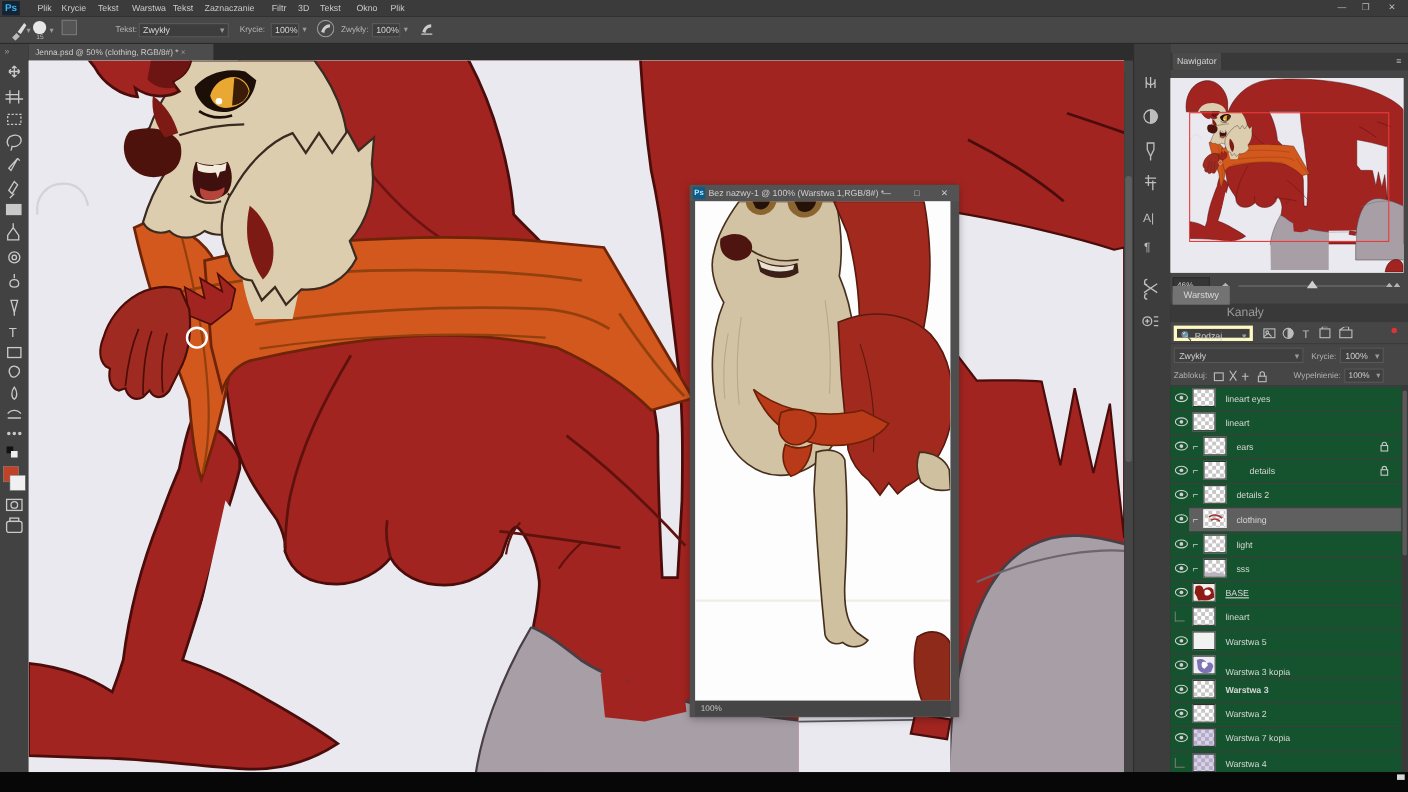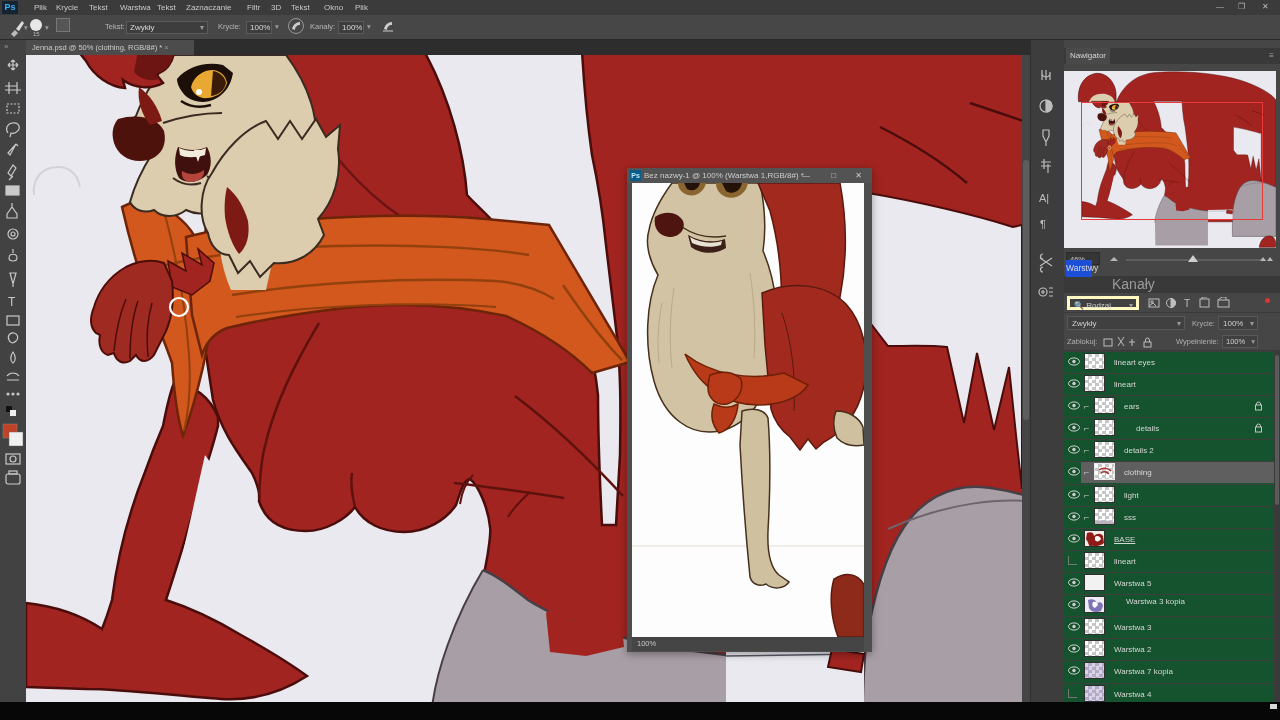--- a/index.html
+++ b/index.html
@@ -158,21 +158,21 @@
 <div class="abs" style="left:56px;top:3px;width:14px;height:14px;border:1px solid #777;background:#555"></div>
 <span class="abs" style="left:105px;top:7px;color:#b5b5b5">Tekst:</span>
 <div class="obox" style="left:126px;top:6px;width:82px;height:13px">Zwykły<span style="position:absolute;right:3px;color:#999">▾</span></div>
 <span class="abs" style="left:218px;top:7px;color:#b5b5b5">Krycie:</span>
 <div class="obox" style="left:246px;top:6px;width:26px;height:13px">100%</div>
 <span class="abs dim" style="left:275px;top:7px">▾</span>
 <svg class="abs" style="left:288px;top:3px" width="16" height="16">
       <circle cx="8" cy="8" r="7.5" fill="none" stroke="#999" stroke-width="1"></circle>
       <path d="M 4,11 C 5,7 8,4 12,4 L 12,7 C 9,7 7,9 7,12 Z" fill="#ccc"></path>
     </svg>
-<span class="abs" style="left:310px;top:7px;color:#b5b5b5">Kanały:</span>
+<span class="abs" style="left:310px;top:7px;color:#b5b5b5">Zwykły:</span>
 <div class="obox" style="left:338px;top:6px;width:26px;height:13px">100%</div>
 <span class="abs dim" style="left:367px;top:7px">▾</span>
 <svg class="abs" style="left:380px;top:3px" width="16" height="16">
       <path d="M 4,11 C 5,7 8,4 12,4 L 12,7 C 9,7 7,9 7,12 Z" fill="#ccc"></path>
       <path d="M 3,13 L 13,13" stroke="#ccc" stroke-width="1"></path>
     </svg>
 </div>
 <div id="tabbar" class="abs">
     <div id="tab1">Jenna.psd @ 50% (clothing, RGB/8#) * <span style="color:#999">×</span></div>
   </div>
@@ -253,22 +253,22 @@
 <div class="abs" style="left:0;top:211px;width:216px;height:18px;background:#464646"></div>
 <div class="abs" style="left:2px;top:212px;width:34px;height:13px;background:#363636;border:1px solid #2b2b2b;color:#c8c8c8;font-size:7.5px;line-height:13px;padding-left:3px">46%</div>
 <svg class="abs" style="left:44px;top:212px" width="170px" height="14">
       <path d="M 18,8 L 158,8" stroke="#5e5e5e" stroke-width="2"></path>
       <path d="M 2,9 L 10,9 L 6,5 Z" fill="#b5b5b5"></path>
       <path d="M 80,10 L 90,10 L 85,3 Z" fill="#cfcfcf"></path>
       <path d="M 152,9 L 158,9 L 155,5 Z M 159,9 L 165,9 L 162,5 Z" fill="#b5b5b5"></path>
     </svg>
 
 <div class="abs" style="left:0;top:236px;width:216px;height:17px;background:#393939"></div>
-<div class="abs" style="left:2px;top:220px;width:26px;height:17px;background:#1d4ed8;color:#d8d8d8;font-size:8.5px;line-height:17px;text-align:center">Warstwy</div>
-<div class="abs" style="left:48px;top:236px;width:40px;height:17px;color:#9a9a9a;font-size:14px;line-height:17px;text-align:right">Kanały</div>
+<div class="abs" style="left:2px;top:220px;width:52px;height:17px;background:#737373;color:#d8d8d8;font-size:8.5px;line-height:17px;text-align:center">Warstwy</div>
+<div class="abs" style="left:48px;top:236px;width:40px;height:17px;color:#9a9a9a;font-size:11px;line-height:17px;text-align:center">Kanały</div>
 
 <div class="abs" style="left:0;top:253px;width:216px;height:20px;background:#464646;border-bottom:1px solid #3a3a3a"></div>
 <div class="abs" style="left:3px;top:256px;width:72px;height:14px;background:#404040;border:3px solid #fef9c3;color:#cfcfcf;font-size:8px;line-height:13px;padding-left:4px">🔍 Rodzaj <span style="position:absolute;right:3px;color:#999">▾</span></div>
 <svg class="abs" style="left:84px;top:257px" width="100" height="12">
 <g stroke="#bdbdbd" stroke-width="1" fill="none">
 <rect x="1" y="2" width="10" height="8"></rect>
         <circle cx="4" cy="5" r="1.2"></circle>
         <path d="M 1,9 L 5,6 L 8,9"></path>
 <circle cx="23" cy="6" r="4.5"></circle>
         <path d="M 23,1.5 a 4.5,4.5 0 0 1 0,9 Z" fill="#bdbdbd"></path>
@@ -410,28 +410,28 @@
         <ellipse cx="6" cy="4.5" rx="5.5" ry="3.6" fill="none" stroke="#cfcfcf" stroke-width="1"></ellipse>
         <circle cx="6" cy="4.5" r="1.7" fill="#cfcfcf"></circle>
       </svg>
 <div class="abs" style="left:20px;top:245px;width:21px;height:17px;border:1px solid #2f2f2f;overflow:hidden;background:#fff;">
         <svg width="21" height="17">
           <rect width="21" height="17" fill="#efedf4"></rect>
           <path d="M 3,3 C 7,1 11,3 12,6 C 15,4 18,6 18,9 L 16,14 C 11,16 6,15 4,11 Z" fill="#7e74b5"></path>
           <path d="M 8,5 C 10,4 13,5 13,8 L 10,11 C 7,10 7,7 8,5 Z" fill="#fff"></path>
         </svg>
       </div>
-<span class="abs" style="left:50px;top:246px;color:#d6d6d6;font-size:8px;margin-left:12px;">Warstwa 3 kopia</span>
+<span class="abs" style="left:50px;top:256px;color:#d6d6d6;font-size:8px;">Warstwa 3 kopia</span>
 <div class="abs" style="left:0;top:265px;width:210px;height:1px;background:#3e3e3e"></div>
 <svg class="abs" style="left:4px;top:271px" width="12" height="9">
         <ellipse cx="6" cy="4.5" rx="5.5" ry="3.6" fill="none" stroke="#cfcfcf" stroke-width="1"></ellipse>
         <circle cx="6" cy="4.5" r="1.7" fill="#cfcfcf"></circle>
       </svg>
 <div class="abs" style="left:20px;top:267px;width:21px;height:17px;border:1px solid #2f2f2f;overflow:hidden;background:#fff;background-image:conic-gradient(#c7c7c7 25%,#fff 0 50%,#c7c7c7 0 75%,#fff 0);background-size:7px 7px;"></div>
-<span class="abs" style="left:50px;top:272px;color:#d6d6d6;font-size:8px;">Warstwa 3</span>
+<span class="abs" style="left:50px;top:272px;color:#d6d6d6;font-size:8px;font-weight:bold;">Warstwa 3</span>
 <div class="abs" style="left:0;top:287px;width:210px;height:1px;background:#3e3e3e"></div>
 <svg class="abs" style="left:4px;top:293px" width="12" height="9">
         <ellipse cx="6" cy="4.5" rx="5.5" ry="3.6" fill="none" stroke="#cfcfcf" stroke-width="1"></ellipse>
         <circle cx="6" cy="4.5" r="1.7" fill="#cfcfcf"></circle>
       </svg>
 <div class="abs" style="left:20px;top:289px;width:21px;height:17px;border:1px solid #2f2f2f;overflow:hidden;background:#fff;background-image:conic-gradient(#c7c7c7 25%,#fff 0 50%,#c7c7c7 0 75%,#fff 0);background-size:7px 7px;"></div>
 <span class="abs" style="left:50px;top:294px;color:#d6d6d6;font-size:8px;">Warstwa 2</span>
 <div class="abs" style="left:0;top:309px;width:210px;height:1px;background:#3e3e3e"></div>
 <svg class="abs" style="left:4px;top:315px" width="12" height="9">
         <ellipse cx="6" cy="4.5" rx="5.5" ry="3.6" fill="none" stroke="#cfcfcf" stroke-width="1"></ellipse>

